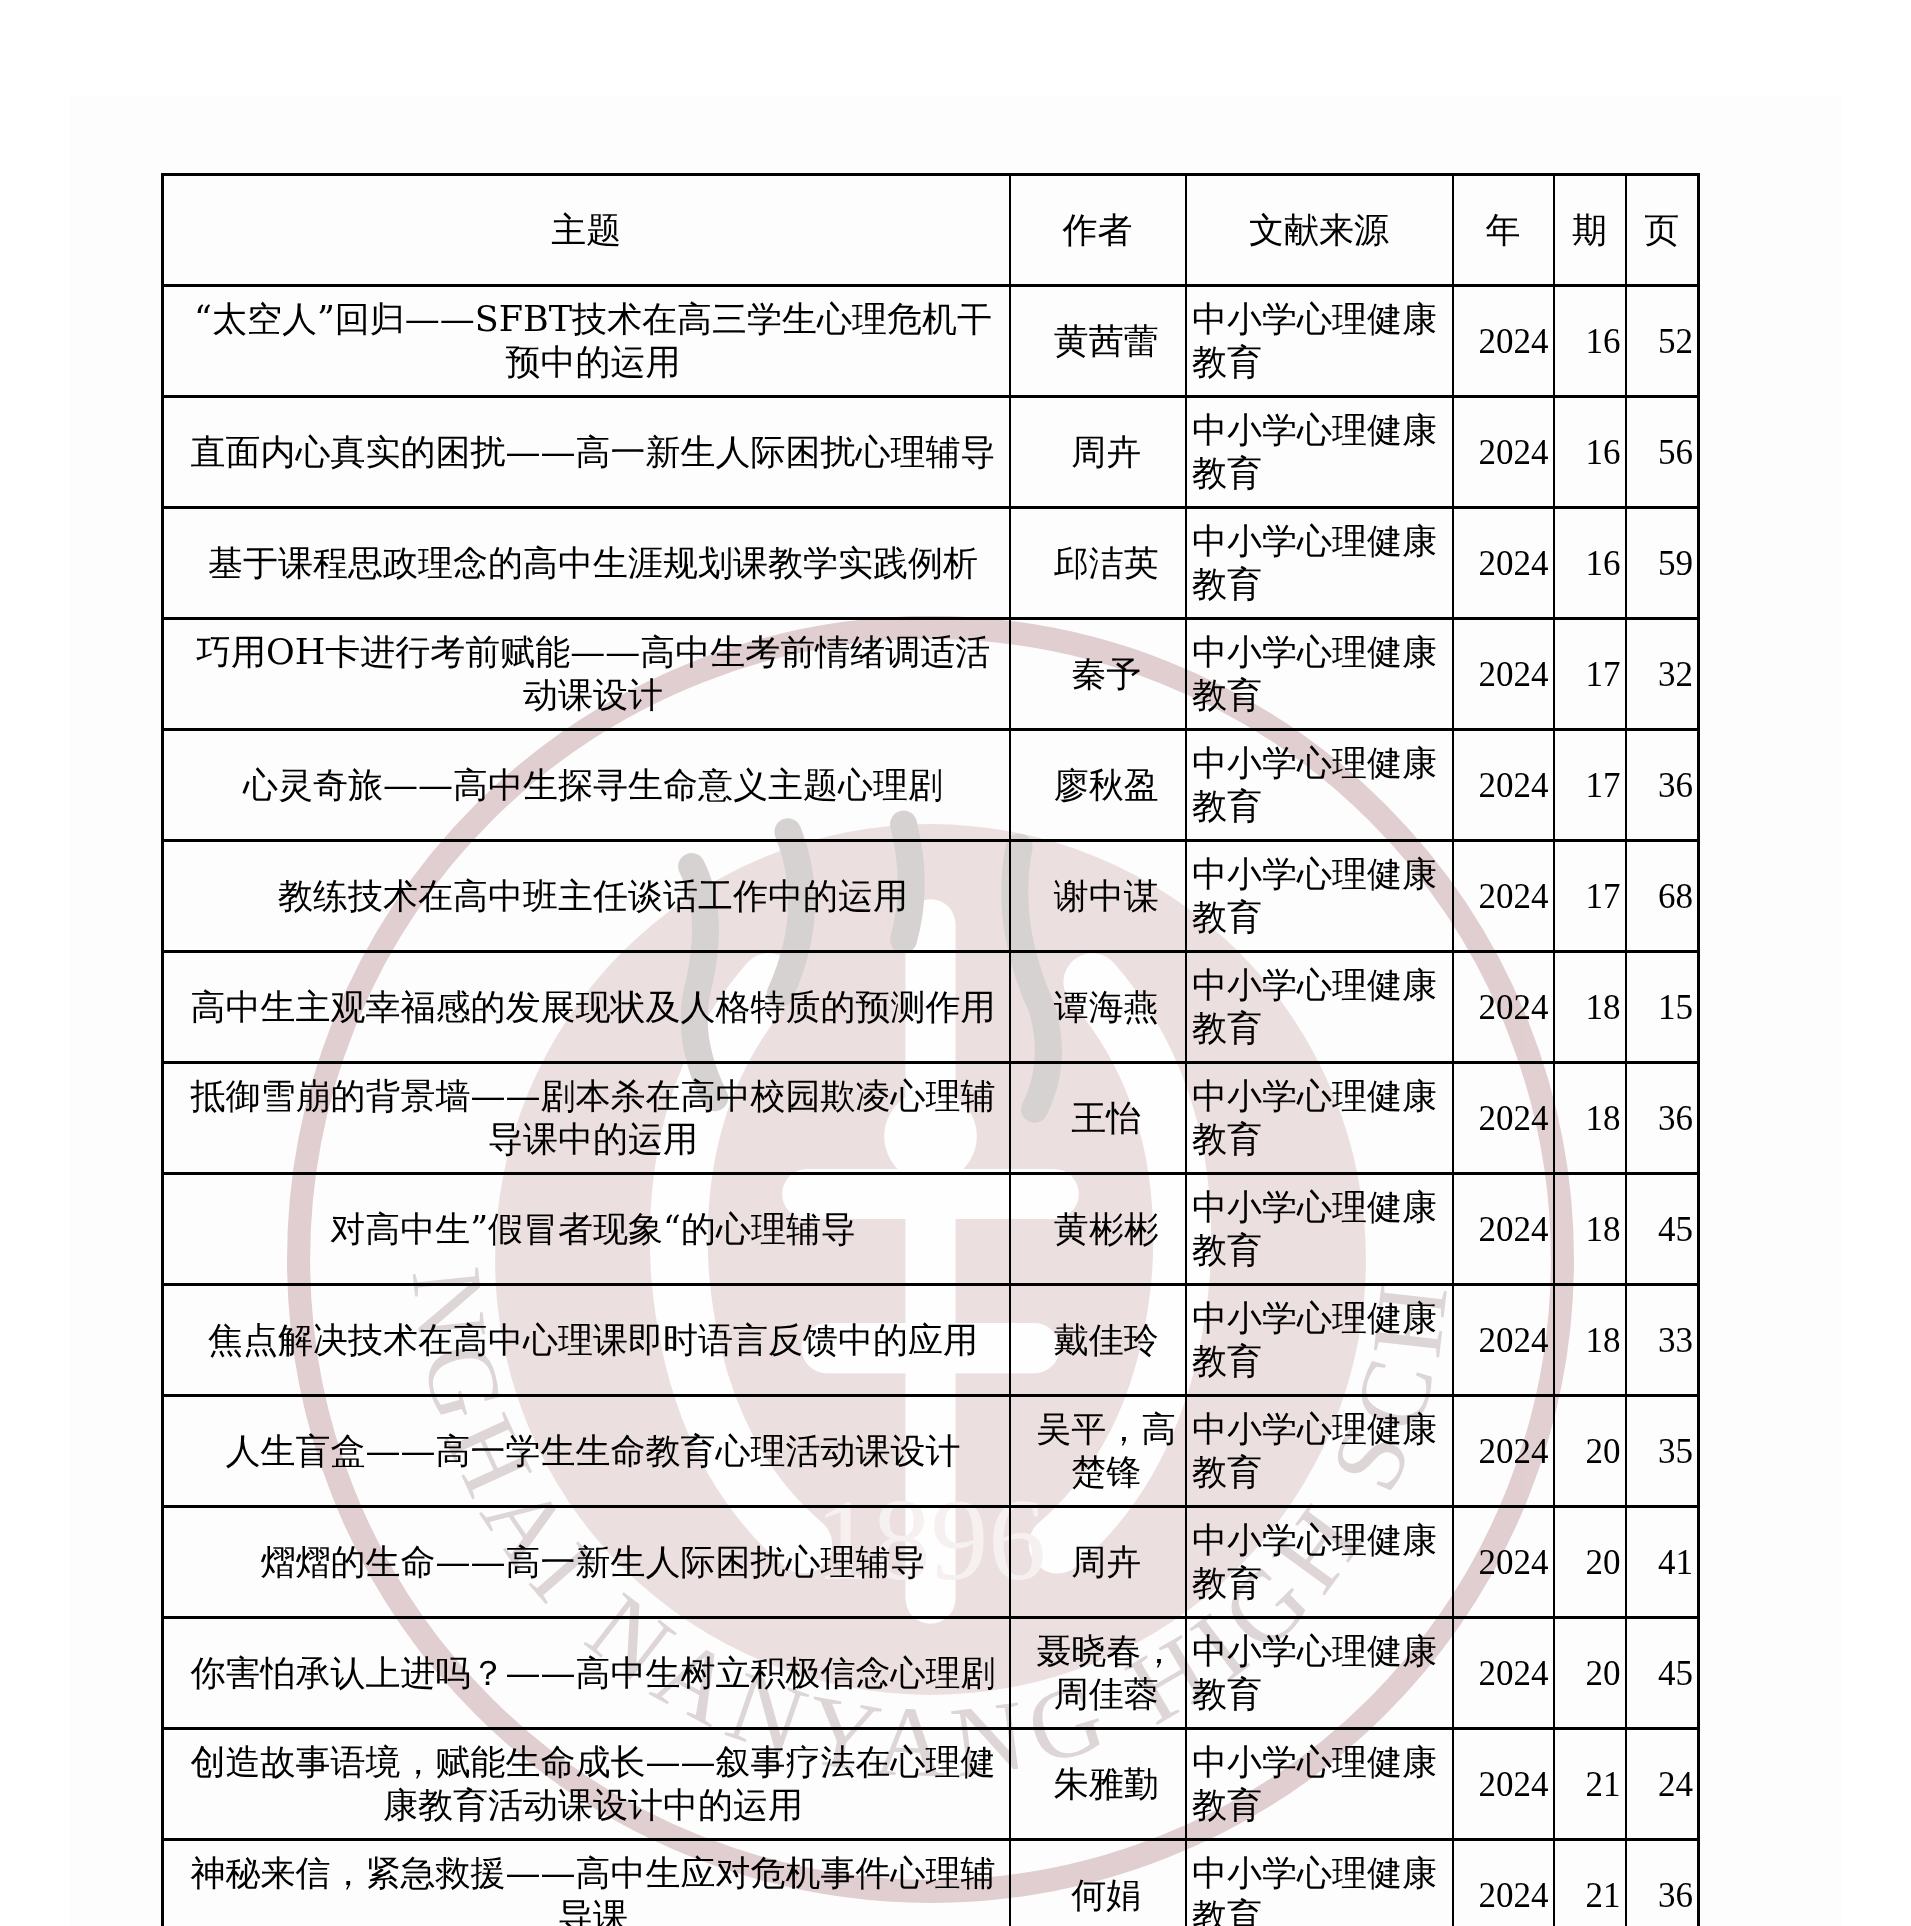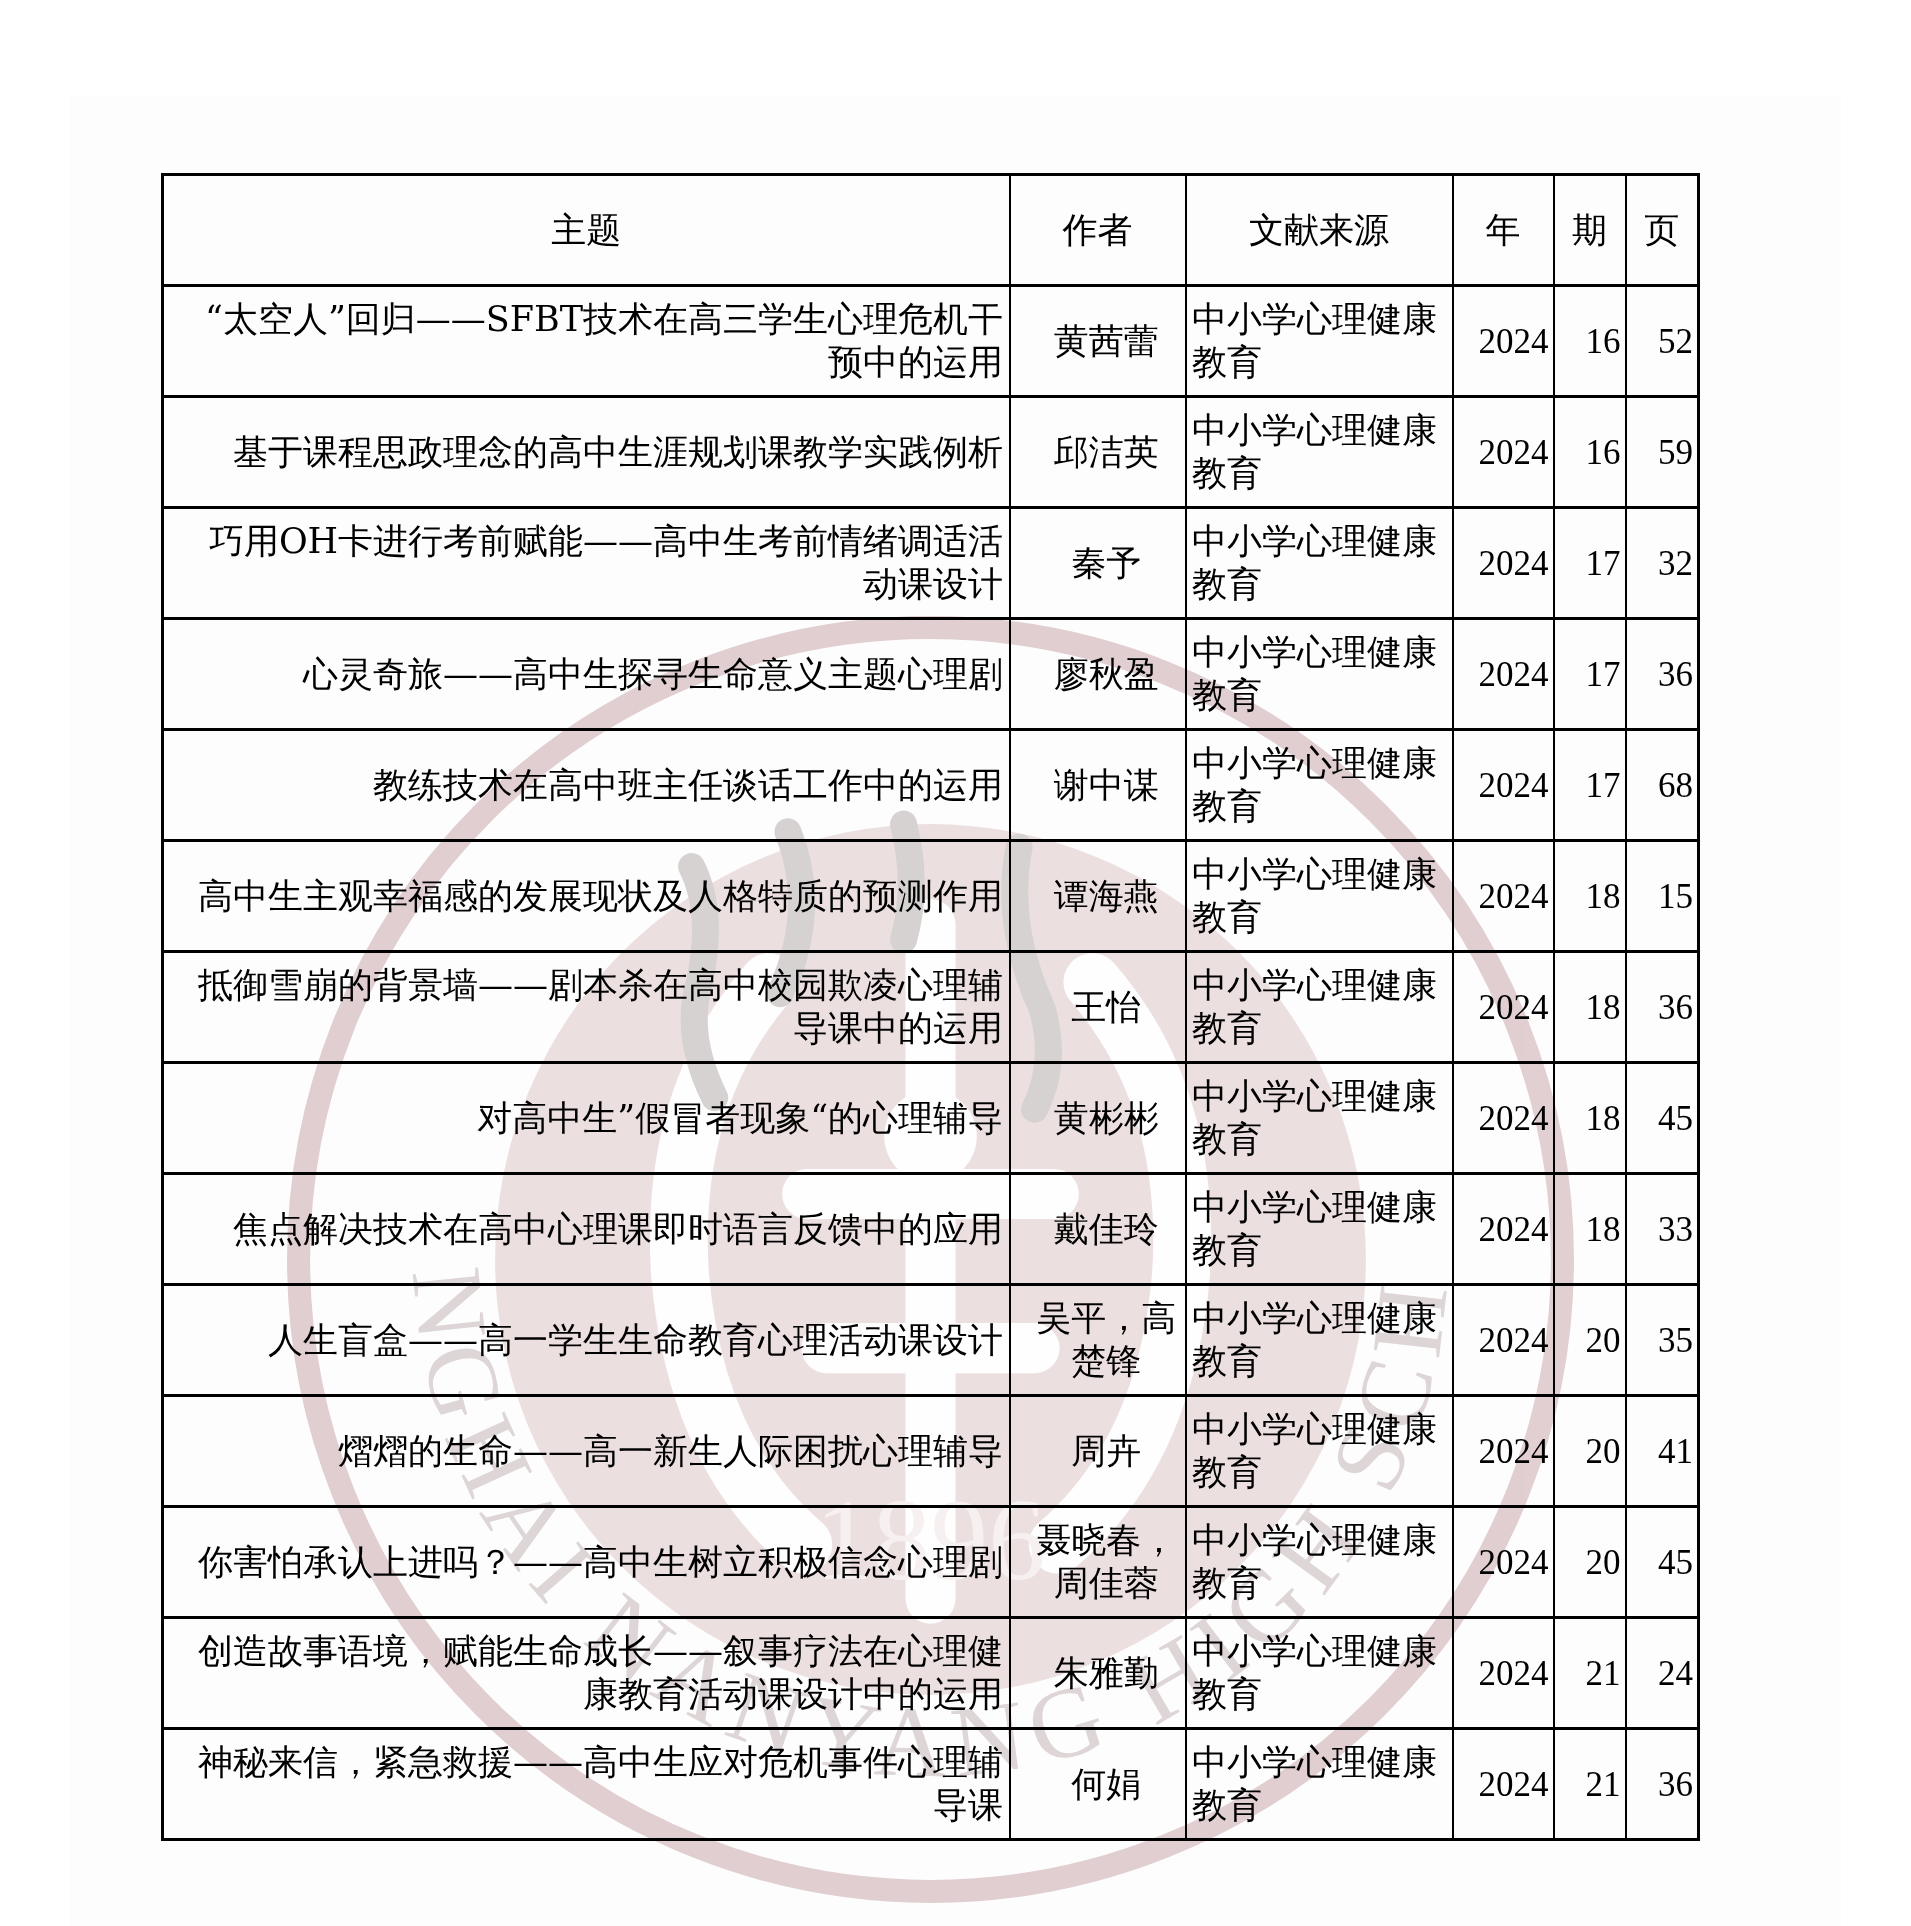--- a/index.html
+++ b/index.html
@@ -55,21 +55,21 @@
       line-height: 43px;
       font-weight: normal;
       overflow: hidden;
       word-break: break-all;
     }
     table.refs tr.head-row { height: 111px; }
     table.refs tr.data-row { height: 111px; }
     table.refs tr.head-row { border-bottom: 3.9px solid #000; }
     table.refs tr.data-row { border-bottom: 3.9px solid #000; }
     table.refs th { text-align: center; }
-    table.refs td.t-title  { text-align: right; padding-left: 19px; }
+    table.refs td.t-title  { text-align: center; padding-left: 19px; }
     table.refs td.t-author { text-align: center; padding-left: 23px; }
     table.refs td.t-source { text-align: left; padding-left: 5.4px; }
     table.refs td.num {
       text-align: right;
       padding-right: 3.9px;
       padding-left: 0;
       font-family: Liberation Serif, serif;
     }
   </style>
 </head>
@@ -117,20 +117,28 @@
   <tbody id="table-body">
       <tr class="data-row">
         <td class="t-title">“太空人”回归——SFBT技术在高三学生心理危机干预中的运用</td>
         <td class="t-author">黄茜蕾</td>
         <td class="t-source">中小学心理健康教育</td>
         <td class="num">2024</td>
         <td class="num">16</td>
         <td class="num">52</td>
       </tr>
       <tr class="data-row">
+        <td class="t-title">直面内心真实的困扰——高一新生人际困扰心理辅导</td>
+        <td class="t-author">周卉</td>
+        <td class="t-source">中小学心理健康教育</td>
+        <td class="num">2024</td>
+        <td class="num">16</td>
+        <td class="num">56</td>
+      </tr>
+      <tr class="data-row">
         <td class="t-title">基于课程思政理念的高中生涯规划课教学实践例析</td>
         <td class="t-author">邱洁英</td>
         <td class="t-source">中小学心理健康教育</td>
         <td class="num">2024</td>
         <td class="num">16</td>
         <td class="num">59</td>
       </tr>
       <tr class="data-row">
         <td class="t-title">巧用OH卡进行考前赋能——高中生考前情绪调适活动课设计</td>
         <td class="t-author">秦予</td>

